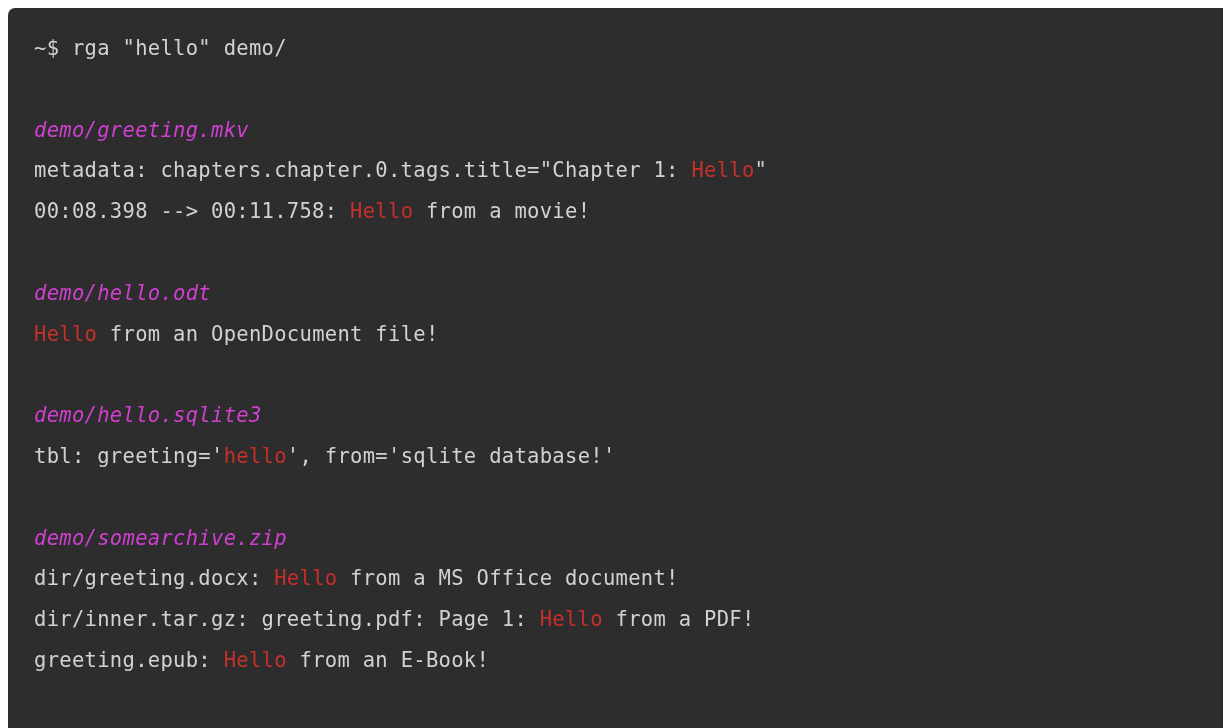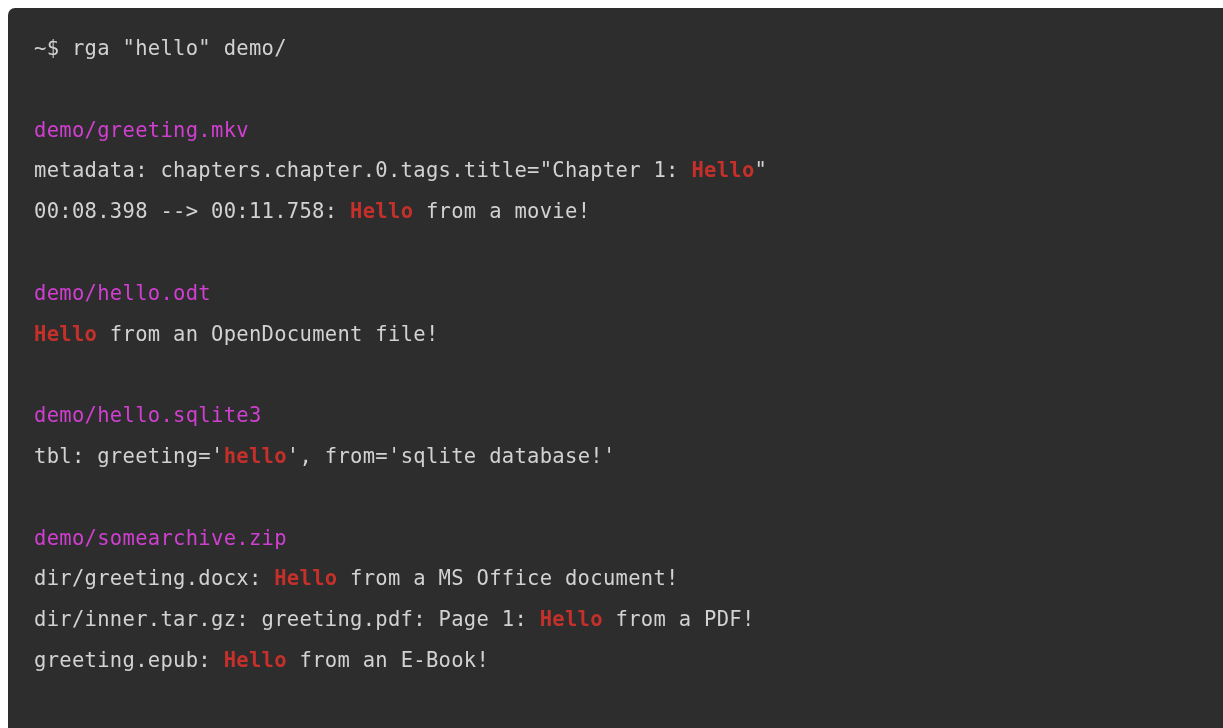--- a/index.html
+++ b/index.html
@@ -54,22 +54,22 @@
 
   .line.blank {
     height: 40.8px;
   }
 
   .seg {
     white-space: pre;
   }
 
   .seg-normal  { color: #d2d2d2; }
-  .seg-path    { color: #d13fd1; }
-  .seg-match   { color: #c6302a; font-weight: bold; }
+  .seg-path    { color: #d13fd1; font-style: italic; }
+  .seg-match   { color: #c6302a; font-weight: normal; }
   .seg-prompt  { color: #d2d2d2; }
 </style>
 </head>
 <body>
 
 <div id="screen" style="background: rgb(255, 255, 255);">
   <div id="terminal" style="background: rgb(45, 45, 45);">
     <div id="term-body" style="color: rgb(210, 210, 210);"><div class="line"><span class="seg seg-prompt">~$ </span><span class="seg seg-normal">rga "hello" demo/</span></div><div class="line blank">&nbsp;</div><div class="line"><span class="seg seg-path" style="color: rgb(209, 63, 209);">demo/greeting.mkv</span></div><div class="line"><span class="seg seg-normal">metadata: chapters.chapter.0.tags.title="Chapter 1: </span><span class="seg seg-match" style="color: rgb(198, 48, 42);">Hello</span><span class="seg seg-normal">"</span></div><div class="line"><span class="seg seg-normal">00:08.398 --&gt; 00:11.758: </span><span class="seg seg-match" style="color: rgb(198, 48, 42);">Hello</span><span class="seg seg-normal"> from a movie!</span></div><div class="line blank">&nbsp;</div><div class="line"><span class="seg seg-path" style="color: rgb(209, 63, 209);">demo/hello.odt</span></div><div class="line"><span class="seg seg-match" style="color: rgb(198, 48, 42);">Hello</span><span class="seg seg-normal"> from an OpenDocument file!</span></div><div class="line blank">&nbsp;</div><div class="line"><span class="seg seg-path" style="color: rgb(209, 63, 209);">demo/hello.sqlite3</span></div><div class="line"><span class="seg seg-normal">tbl: greeting='</span><span class="seg seg-match" style="color: rgb(198, 48, 42);">hello</span><span class="seg seg-normal">', from='sqlite database!'</span></div><div class="line blank">&nbsp;</div><div class="line"><span class="seg seg-path" style="color: rgb(209, 63, 209);">demo/somearchive.zip</span></div><div class="line"><span class="seg seg-normal">dir/greeting.docx: </span><span class="seg seg-match" style="color: rgb(198, 48, 42);">Hello</span><span class="seg seg-normal"> from a MS Office document!</span></div><div class="line"><span class="seg seg-normal">dir/inner.tar.gz: greeting.pdf: Page 1: </span><span class="seg seg-match" style="color: rgb(198, 48, 42);">Hello</span><span class="seg seg-normal"> from a PDF!</span></div><div class="line"><span class="seg seg-normal">greeting.epub: </span><span class="seg seg-match" style="color: rgb(198, 48, 42);">Hello</span><span class="seg seg-normal"> from an E-Book!</span></div></div>
   </div>
 </div>

